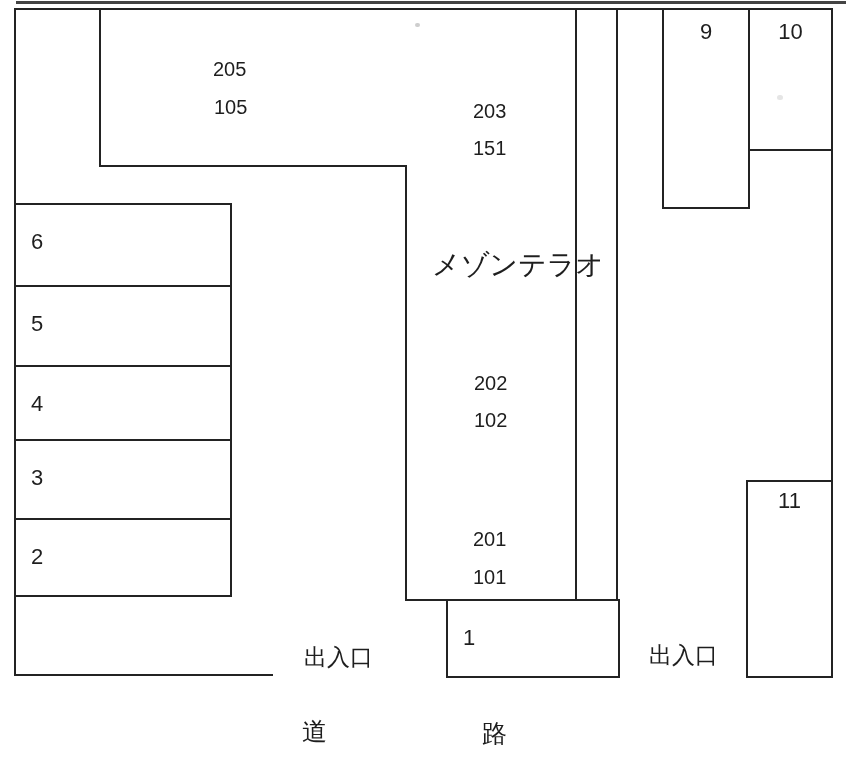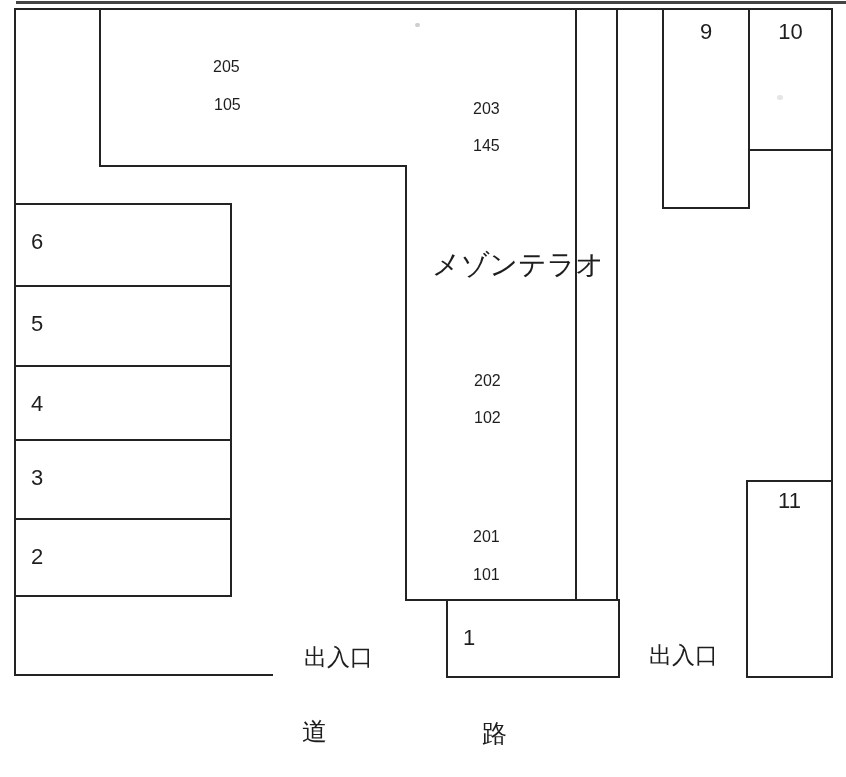--- a/index.html
+++ b/index.html
@@ -64,21 +64,21 @@
   .num-top-center {
     left: 0; top: 11px;
     width: 100%;
     text-align: center;
   }
   .p11 .space-num { top: 8px; }
 
   
   .t {
     position: absolute;
-    font-size: 16px;
+    font-size: 20px;
     line-height: 1.05;
     color: var(--text);
     white-space: nowrap;
   }
   .t-205 { left: 213px; top: 59px; }
   .t-105 { left: 214px; top: 97px; }
   .t-203 { left: 473px; top: 101px; }
   .t-103 { left: 473px; top: 138px; }
   .t-202 { left: 474px; top: 373px; }
   .t-102 { left: 474px; top: 410px; }
@@ -107,21 +107,21 @@
   <div class="ln bw-left-upper"></div>
   <div class="ln bw-step"></div>
   <div class="ln bw-left-lower"></div>
   <div class="ln bw-bottom"></div>
   <div class="ln bw-vert-a"></div>
   <div class="ln bw-vert-b"></div>
 
   <div class="t t-205">205</div>
   <div class="t t-105">105</div>
   <div class="t t-203">203</div>
-  <div class="t t-103">145</div>
+  <div class="t t-103">151</div>
   <div class="t t-name">メゾンテラオ</div>
   <div class="t t-202">202</div>
   <div class="t t-102">102</div>
   <div class="t t-201">201</div>
   <div class="t t-101">101</div>
 
   <div class="bx p6">
     <span class="space-num">6</span>
   </div>
   <div class="bx p5">

